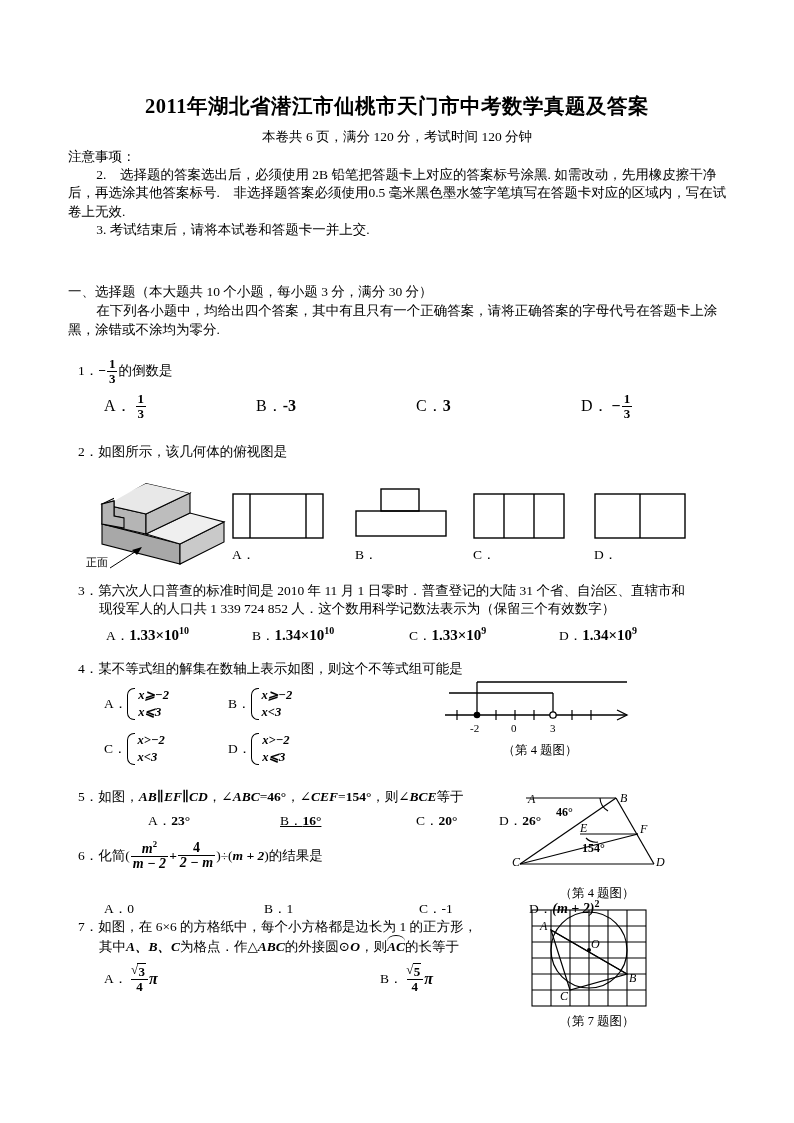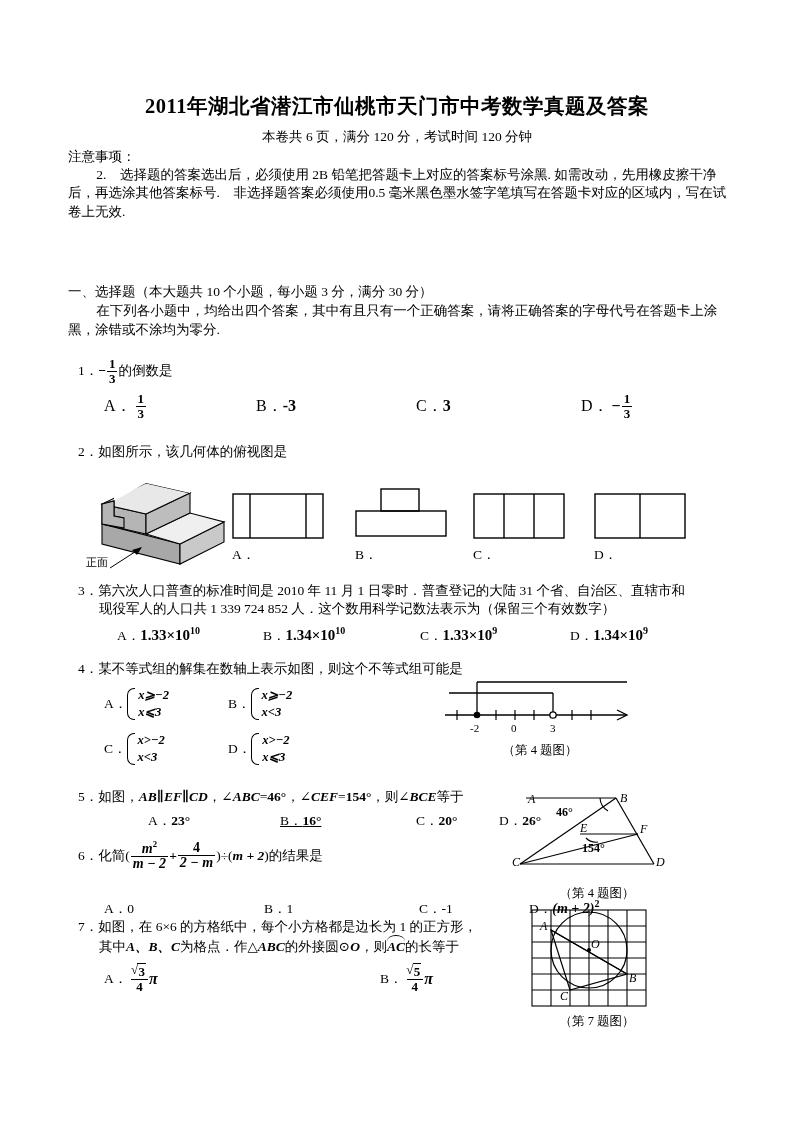--- a/index.html
+++ b/index.html
@@ -75,20 +75,21 @@
 <body>
 
 <div class="page">
 
   <h1 class="title">2011年湖北省潜江市仙桃市天门市中考数学真题及答案</h1>
   <div class="subtitle">本卷共 6 页，满分 120 分，考试时间 120 分钟</div>
 
   <div class="blk body-text" style="top:148px; left:68px; width:660px;">
     <div>注意事项：</div>
     <div class="ind2">2.　选择题的答案选出后，必须使用 2B 铅笔把答题卡上对应的答案标号涂黑. 如需改动，先用橡皮擦干净后，再选涂其他答案标号.　非选择题答案必须使用0.5 毫米黑色墨水签字笔填写在答题卡对应的区域内，写在试卷上无效.</div>
+    <div class="ind2">3. 考试结束后，请将本试卷和答题卡一并上交.</div>
   </div>
 
   <div class="blk body-text" style="top:283px; left:68px; width:662px;">
     <div>一、选择题（本大题共 10 个小题，每小题 3 分，满分 30 分）</div>
     <div class="ind2" style="line-height:19px;">在下列各小题中，均给出四个答案，其中有且只有一个正确答案，请将正确答案的字母代号在答题卡上涂黑，涂错或不涂均为零分.</div>
   </div>
 
   <div class="blk body-text" style="top:357px; left:78px;">
     <div style="display:flex; align-items:center;">
       <span>1．</span>
@@ -187,21 +188,21 @@
       <span style="width:118px;">B．</span>
       <span style="width:121px;">C．</span>
       <span>D．</span>
     </div>
   </div>
 
   <div class="blk body-text" style="top:582px; left:78px; width:652px;">
     <div><span>3．</span><span>第六次人口普查的标准时间是 2010 年 11 月 1 日零时．普查登记的大陆 31 个省、自治区、直辖市和</span></div>
     <div style="padding-left:1.55em;">现役军人的人口共 1 339 724 852 人．这个数用科学记数法表示为（保留三个有效数字）</div>
   </div>
-  <div class="blk body-text" style="top:622px; left:117px; width:640px;">
+  <div class="blk body-text" style="top:622px; left:106px; width:640px;">
     <div style="display:flex;">
       <span class="opt" style="width:146px;"><span>A．</span><span class="mb" style="font-size:15px;">1.33</span><span class="mb" style="font-size:15px;">×10</span><sup class="ex" style="font-size:10px;">10</sup></span>
       <span class="opt" style="width:157px;"><span>B．</span><span class="mb" style="font-size:15px;">1.34</span><span class="mb" style="font-size:15px;">×10</span><sup class="ex" style="font-size:10px;">10</sup></span>
       <span class="opt" style="width:150px;"><span>C．</span><span class="mb" style="font-size:15px;">1.33</span><span class="mb" style="font-size:15px;">×10</span><sup class="ex" style="font-size:10px;">9</sup></span>
       <span class="opt"><span>D．</span><span class="mb" style="font-size:15px;">1.34</span><span class="mb" style="font-size:15px;">×10</span><sup class="ex" style="font-size:10px;">9</sup></span>
     </div>
   </div>
 
   <div class="blk body-text" style="top:660px; left:78px;">
     <span>4．</span><span>某不等式组的解集在数轴上表示如图，则这个不等式组可能是</span>

